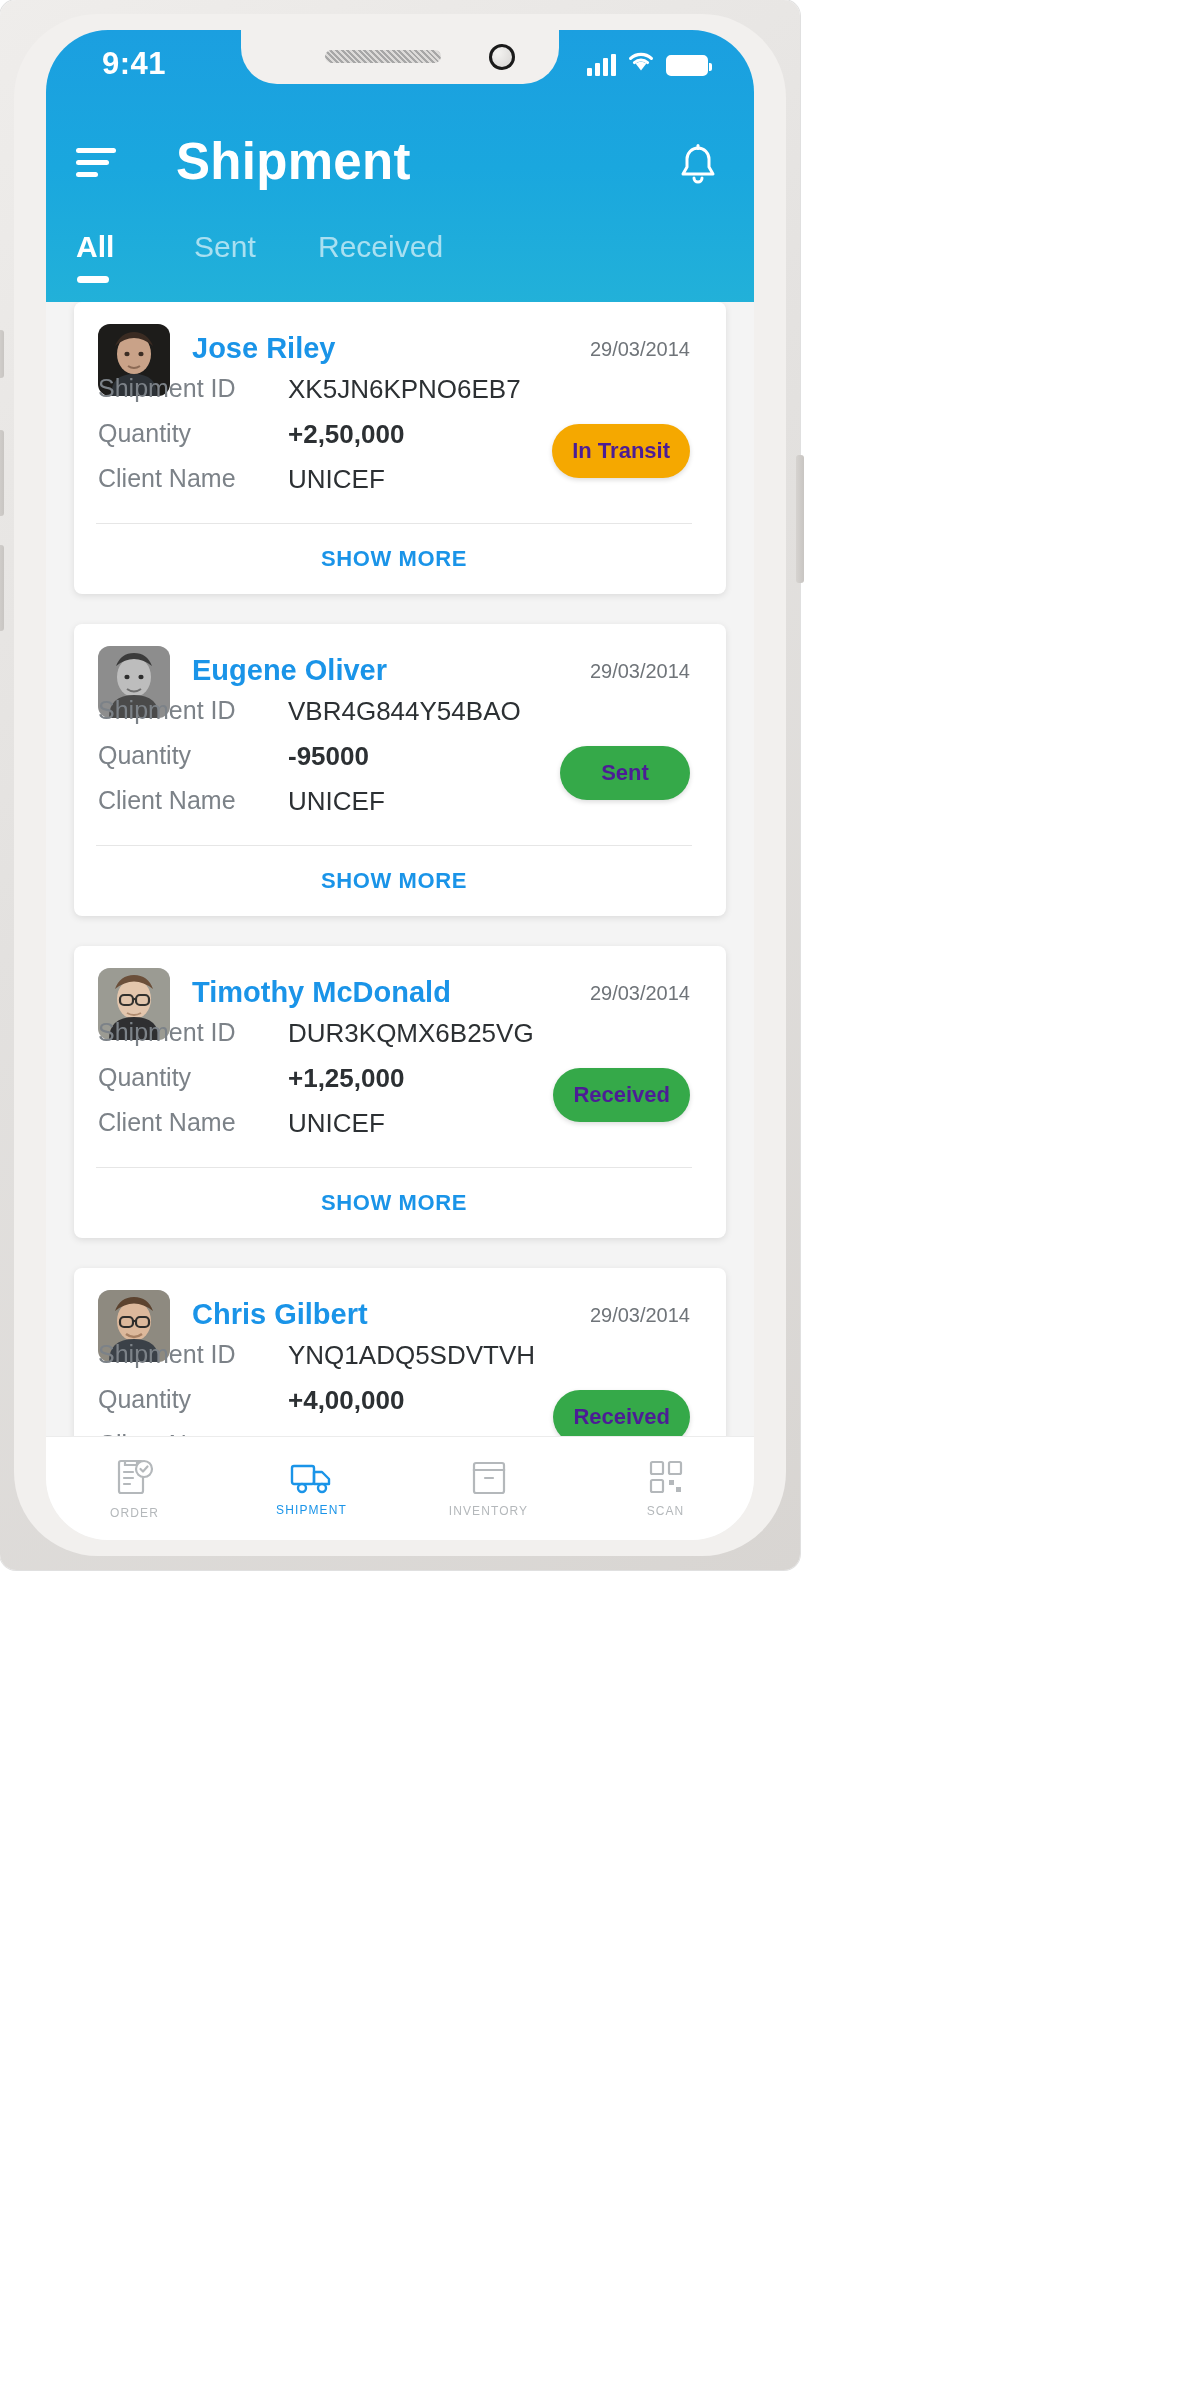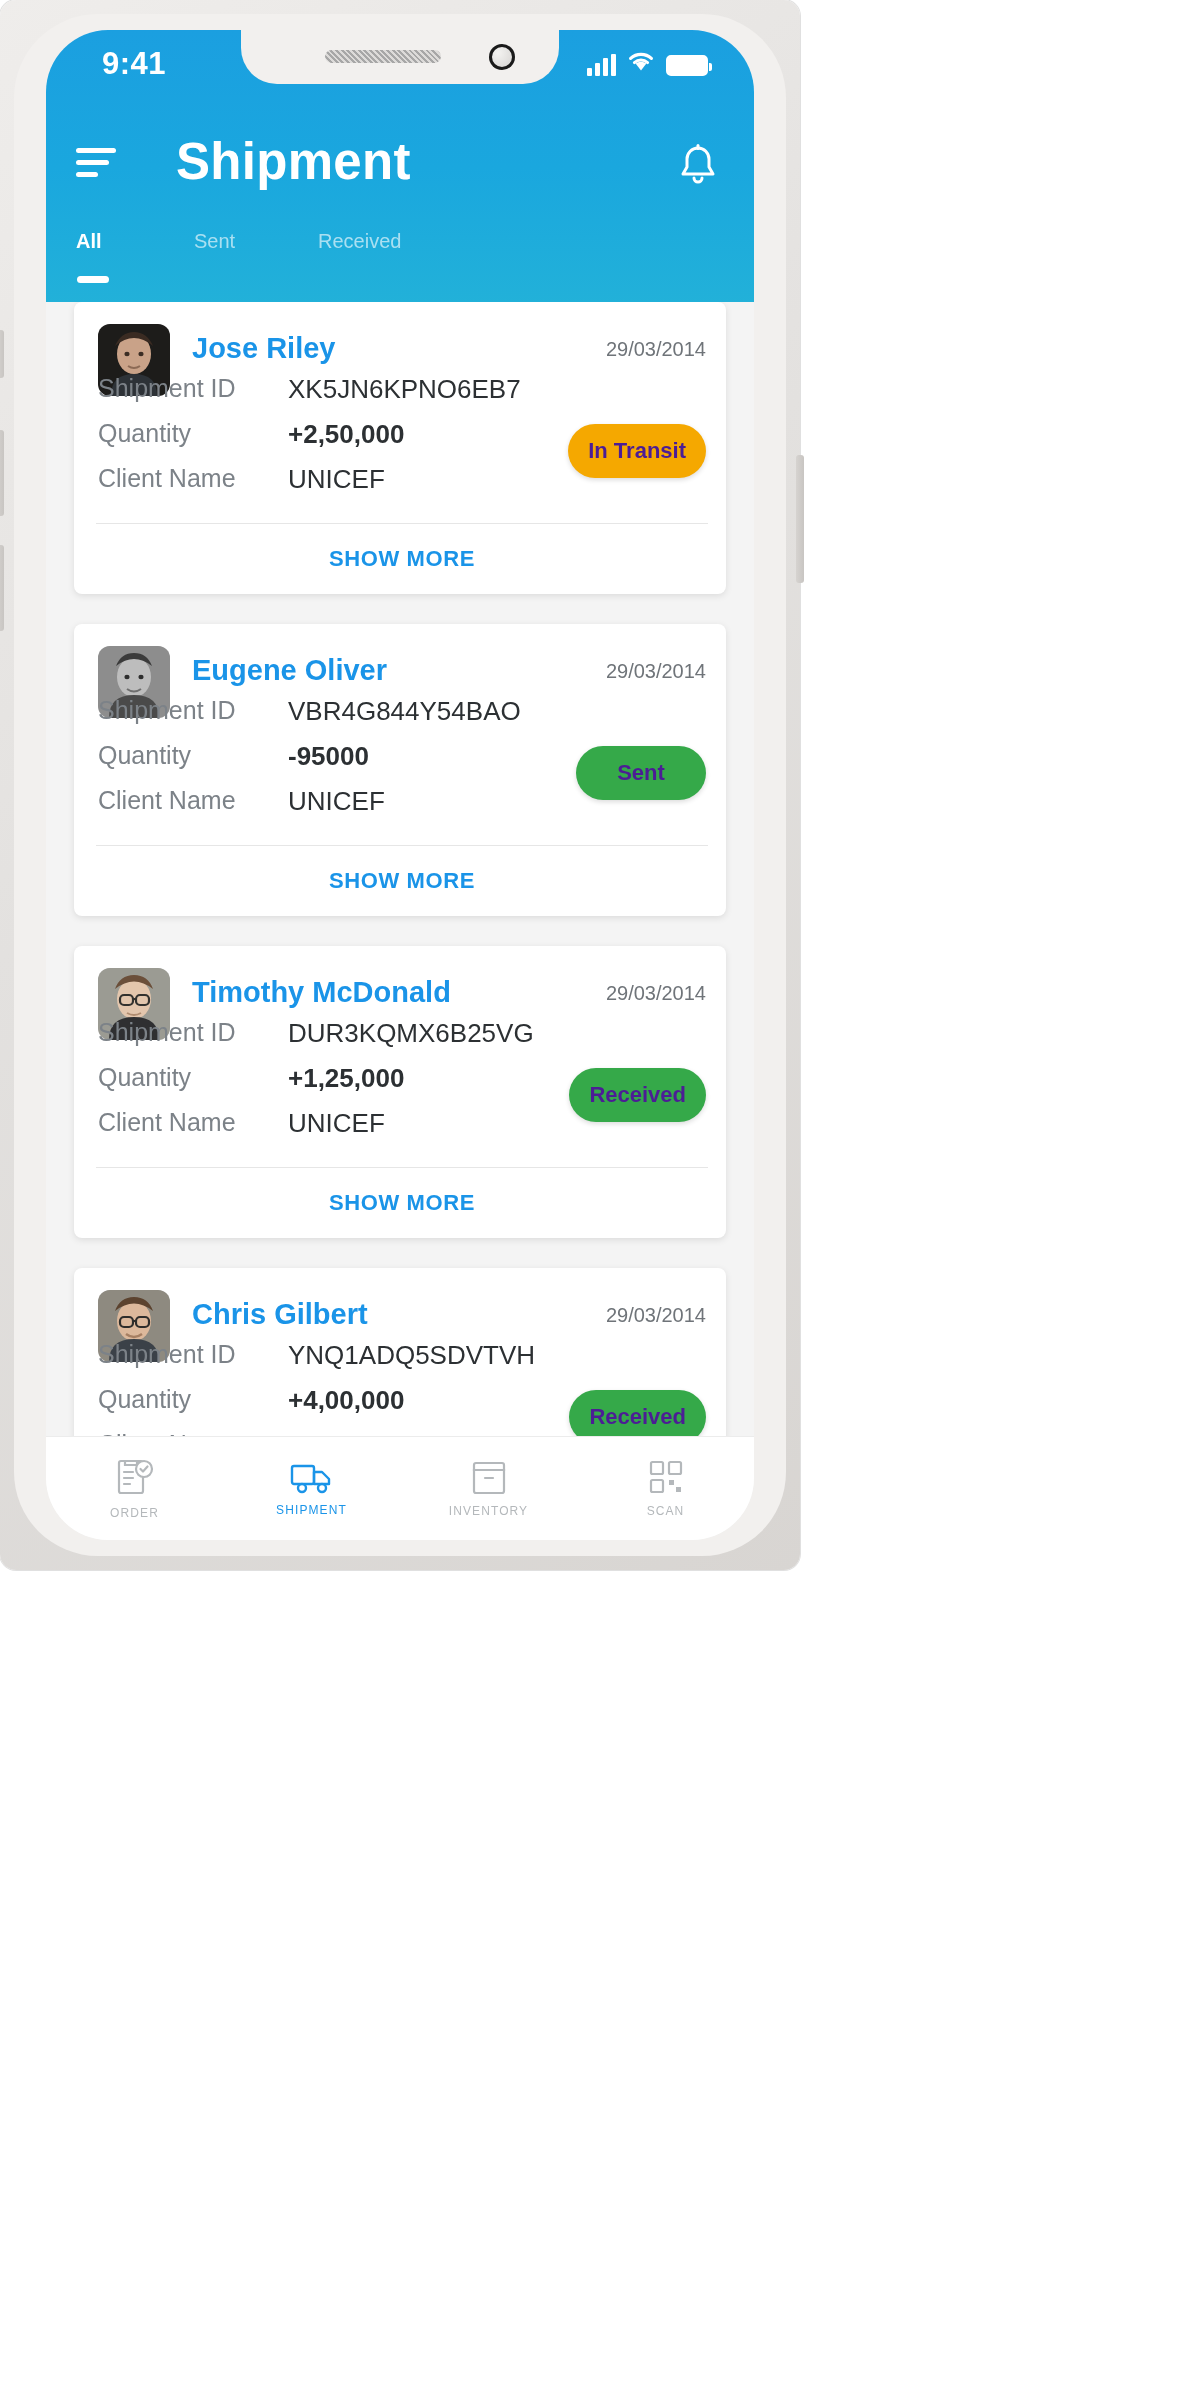--- a/index.html
+++ b/index.html
@@ -173,21 +173,21 @@
   
   #tabs {
     position: absolute;
     left: 0; top: 200px;
     width: 708px; height: 70px;
   }
   .tab {
     position: absolute;
     top: 0;
     color: rgba(255,255,255,0.62);
-    font-size: 20px;
+    font-size: 30px;
     font-weight: 400;
     cursor: pointer;
     white-space: nowrap;
     text-align: right;
   }
   .tab.active {
     color: #ffffff;
     font-weight: 700;
   }
   .tab-underline {
@@ -209,21 +209,21 @@
     height: 1140px;
     overflow: hidden;
     background: #f4f4f4;
   }
   .card {
     position: relative;
     margin: 0 28px 30px 28px;
     background: #ffffff;
     border-radius: 8px;
     box-shadow: 0 2px 7px rgba(0,0,0,0.10);
-    padding: 22px 20px 0 24px;
+    padding: 22px 36px 0 24px;
   }
   .card-top {
     position: relative;
     min-height: 74px;
   }
   .avatar {
     position: absolute;
     left: 0; top: 0;
     width: 72px; height: 72px;
     border-radius: 12px;

